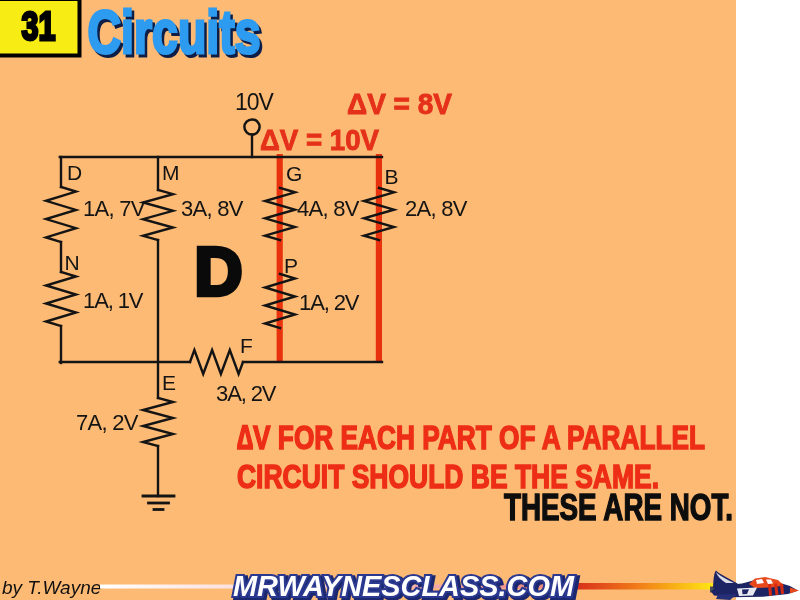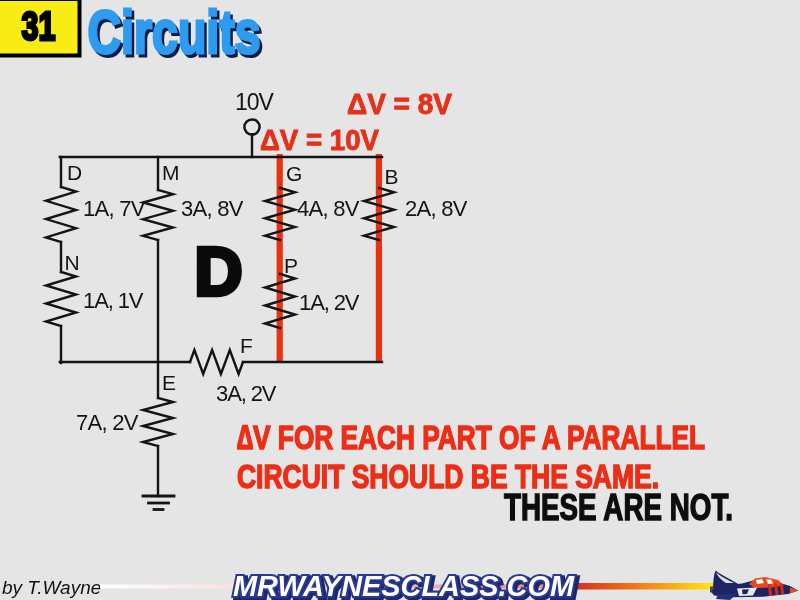--- a/index.html
+++ b/index.html
@@ -1,18 +1,18 @@
 <!DOCTYPE html>
 <html><head>
 <meta charset="utf-8">
 <style>
   html,body{margin:0;padding:0;}
   body{width:800px;height:600px;background:#ffffff;overflow:hidden;
        font-family:"Liberation Sans",sans-serif;}
-  #page{position:relative;width:800px;height:600px;background:#e5e5e5;}
+  #page{position:relative;width:736px;height:600px;background:#fdba74;}
   svg{position:absolute;left:0;top:0;}
   text{font-family:"Liberation Sans",sans-serif;}
 </style>
 </head>
 <body>
 <div id="page">
 <svg width="800" height="600" viewBox="0 0 800 600">
   <defs>
     <linearGradient id="pink" x1="0" y1="0" x2="1" y2="0">
       <stop offset="0" stop-color="#ffffff"></stop>

